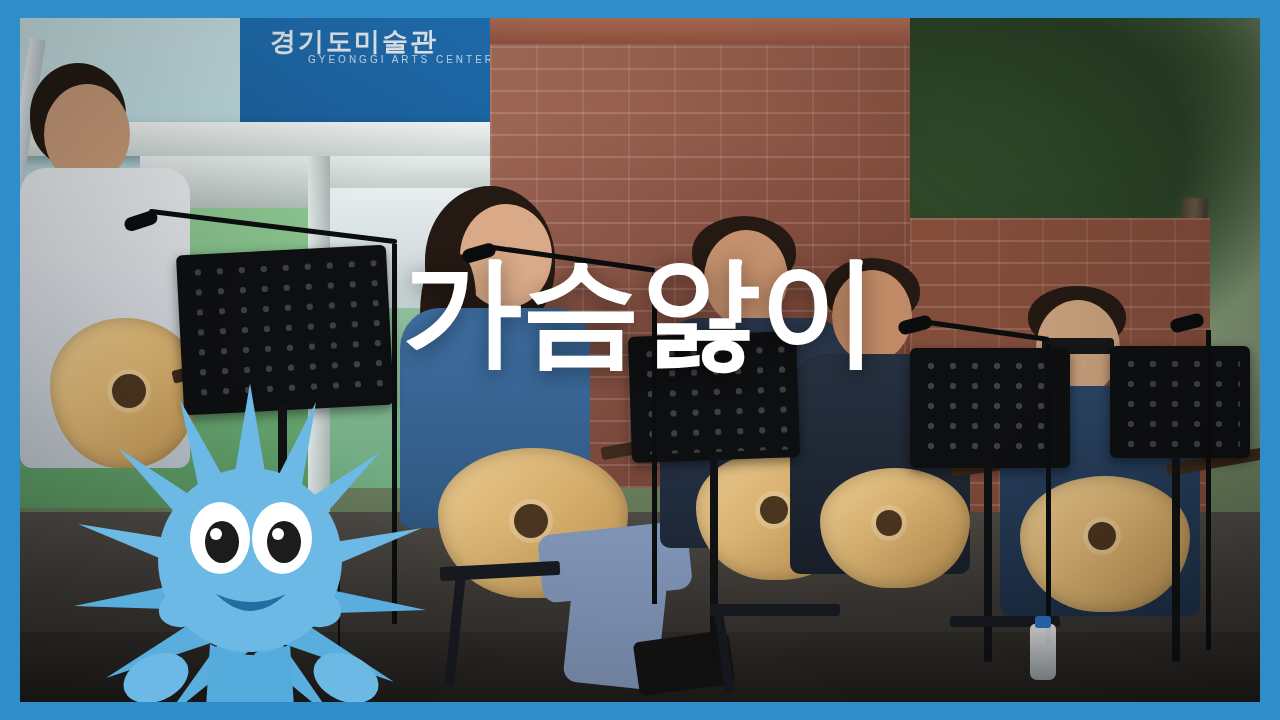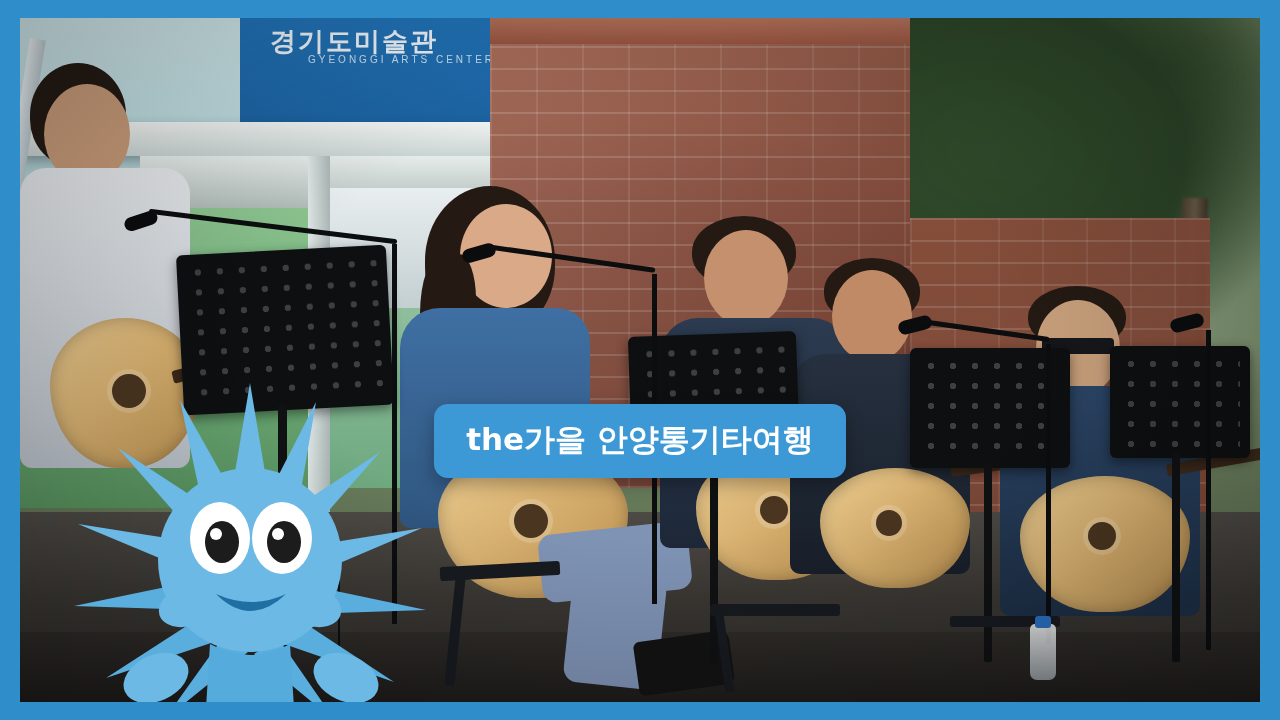--- a/index.html
+++ b/index.html
@@ -461,23 +461,21 @@
     <div class="chair" style="left:690px; top:586px; width:130px; height:12px;"></div>
     <div class="chair" style="left:700px; top:596px; width:9px; height:78px; transform:rotate(-8deg);"></div>
     <div class="chair" style="left:930px; top:598px; width:110px; height:11px;"></div>
 
     <div class="bottle" style="left:1010px; top:606px;"></div>
     <div class="bottle-cap" style="left:1015px; top:598px;"></div>
 
     <div class="vignette"></div>
 
     <div class="title-wrap">
-      <div class="subtitle-row">
-        <span class="subtitle-pill">the가을 안양통기타여행</span>
-      </div>
+      <div class="main-title">가슴앓이</div>
     </div>
 
     <div class="mascot">
       <svg viewBox="0 0 380 390" width="380" height="390" xmlns="http://www.w3.org/2000/svg">
         <g>
           <path d="M190 35 L206 130 L174 130 Z" fill="#6bb9e4"></path>
           <path d="M120 52 L166 134 L140 146 Z" fill="#6bb9e4"></path>
           <path d="M256 54 L214 136 L240 148 Z" fill="#6bb9e4"></path>
           <path d="M58 100 L150 160 L130 182 Z" fill="#6bb9e4"></path>
           <path d="M320 104 L232 162 L250 184 Z" fill="#6bb9e4"></path>

